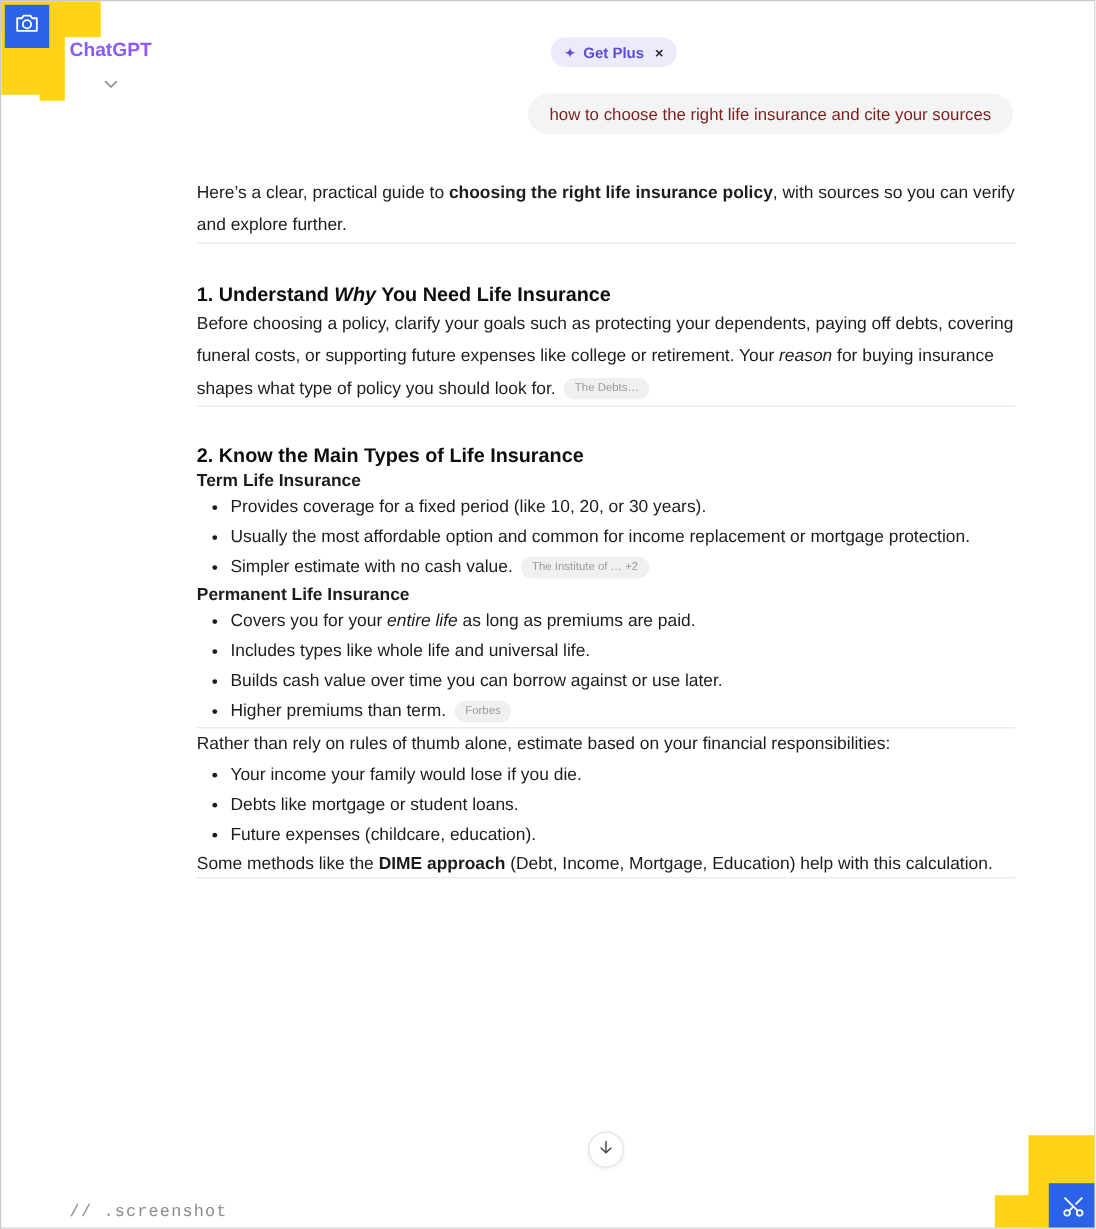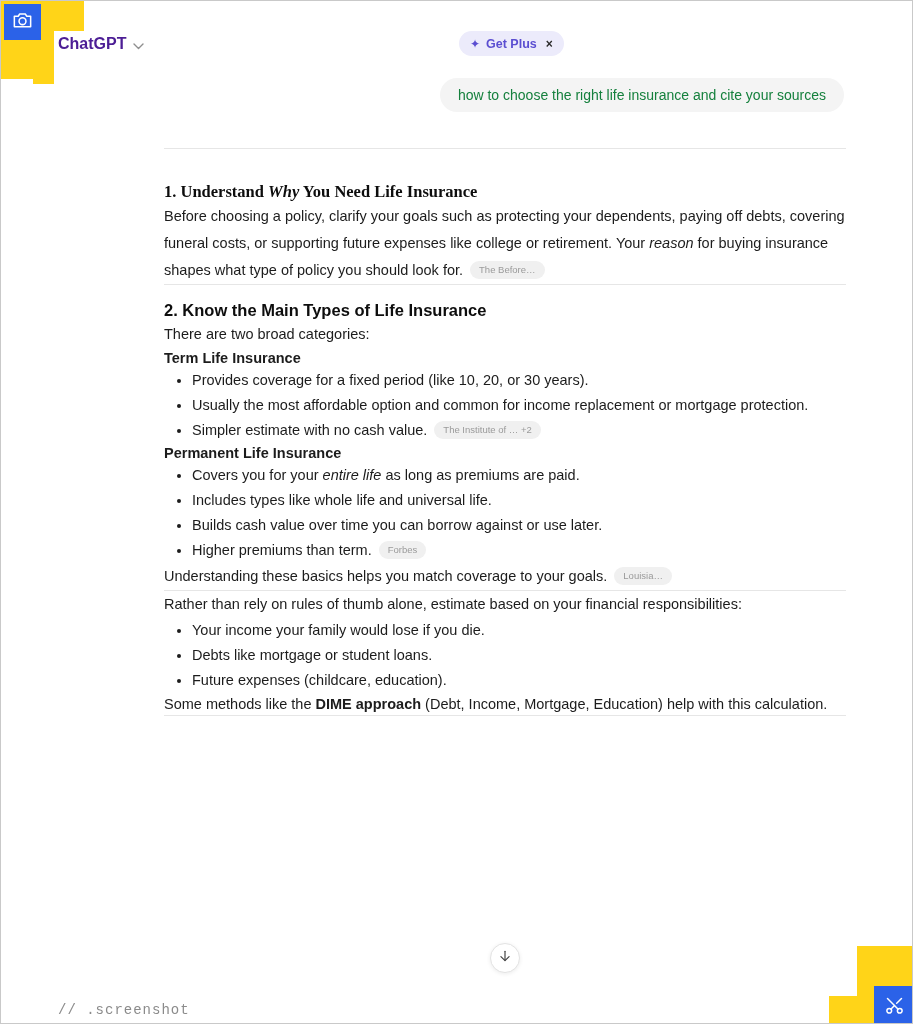--- a/index.html
+++ b/index.html
@@ -7,54 +7,54 @@
   .page {
     position:relative; width:913px; height:1024px;
     border:1px solid #c9c9c9; background:#fff; overflow:hidden;
     font-family:"Liberation Sans", sans-serif; color:#1c1c1c;
   }
 
   
   .model-selector {
     position:absolute; left:57px; top:33px;
     display:flex; align-items:center; gap:7px;
-    font-size:16px; font-weight:600; color:#4c1d95; cursor:pointer;
+    font-size:16px; font-weight:600; color:#8b5cf6; cursor:pointer;flex-direction:column;
   }
   .chev { display:inline-block; margin-top:2px; }
 
   .get-plus {
     position:absolute; left:458px; top:30px; height:25px;
     display:inline-flex; align-items:center; gap:6px;
     padding:0 11px; border-radius:13px;
     background:var(--pill_lavender,#ecebfb); cursor:pointer;
   }
   .get-plus .spark { color:var(--plus_purple,#6357d6); font-size:12px; }
   .get-plus .lbl   { color:var(--plus_purple,#6357d6); font-size:12.5px; font-weight:700; }
   .get-plus .x     { color:#2b2b2b; font-size:12px; font-weight:700; margin-left:3px; }
 
   
   .user-bubble {
     position:absolute; right:68px; top:77px; height:34px;
     display:flex; align-items:center; padding:0 18px;
     background:var(--bubble_gray,#f4f4f4); border-radius:17px;
-    font-size:14px; color:#15803d; white-space:nowrap;justify-content:flex-end;
+    font-size:14px; color:#7f1d1d; white-space:nowrap;justify-content:flex-end;
   }
 
   
   .resp { position:absolute; left:163px; top:147px; width:682px;
           font-size:14.5px; line-height:27px; color:#1c1c1c; }
   .resp p { margin:0; }
   .resp hr { border:0; border-top:1px solid var(--divider,#e6e6e6); margin:0; }
   .resp h3 { font-size:16.5px; line-height:22px; font-weight:700; color:#0d0d0d; }
   .sub { font-weight:700; line-height:20px; }
   .resp ul { margin:0; padding-left:28px; }
   .resp li { line-height:25px; }
 
-  .mt-hr1 { margin-top:15px; } .mt-h1 { margin-top:32px;font-family:Liberation Serif, serif; } .mt-p1 { margin-top:10px; }
-  .mt-hr2 { margin-top:12px; } .mt-h2 { margin-top:14px; } .mt-lead { margin-top:11px; }
+  .mt-hr1 { margin-top:15px; } .mt-h1 { margin-top:32px; } .mt-p1 { margin-top:10px; }
+  .mt-hr2 { margin-top:12px; } .mt-h2 { margin-top:30px; } .mt-lead { margin-top:11px; }
   .mt-sub1 { margin-top:12px; } .mt-ul1 { margin-top:18px; } .mt-sub2 { margin-top:7px; }
   .mt-ul2 { margin-top:8px; } .mt-outro { margin-top:8px; }
   .mt-hr3 { margin-top:14px; } .mt-h3 { margin-top:32px; } .mt-lead3 { margin-top:10px; }
   .mt-ul3 { margin-top:9px; }
   .note { margin-top:-4px; margin-left:28px; line-height:22px; }
   .badge-row { margin-top:4px; margin-left:24px; }
   .mt-hr4 { margin-top:7px; }
 
   .badge {
     display:inline-block; vertical-align:2px;
@@ -111,51 +111,48 @@
     <span class="lbl">Get Plus</span>
     <span class="x">×</span>
   </div>
 
   <div class="user-bubble">
     <span>how to choose the right life insurance and cite your sources</span>
   </div>
 
   <div class="resp">
 
+    <p><span>Here’s a clear, practical guide to </span><span style="font-weight: 700;">choosing the right life insurance policy</span><span>, with sources so you can verify and explore further.</span></p>
 
     <hr class="mt-hr1">
 
     <h3 class="mt-h1"><span>1. Understand </span><span style="font-style: italic;">Why</span><span> You Need Life Insurance</span></h3>
     <p class="mt-p1">
-      <span><span>Before choosing a policy, clarify your goals such as protecting your dependents, paying off debts, covering funeral costs, or supporting future expenses like college or retirement. Your </span><span style="font-style: italic;">reason</span><span> for buying insurance shapes what type of policy you should look for.</span></span><span class="badge">The Before…</span>
+      <span><span>Before choosing a policy, clarify your goals such as protecting your dependents, paying off debts, covering funeral costs, or supporting future expenses like college or retirement. Your </span><span style="font-style: italic;">reason</span><span> for buying insurance shapes what type of policy you should look for.</span></span><span class="badge">The Debts…</span>
     </p>
 
     <hr class="mt-hr2">
 
     <h3 class="mt-h2"><span>2. Know the Main Types of Life Insurance</span></h3>
-    <p class="mt-lead">There are two broad categories:</p>
 
     <p class="sub mt-sub1">Term Life Insurance</p>
     <ul class="mt-ul1">
       <li><span>Provides coverage for a fixed period (like 10, 20, or 30 years).</span></li>
       <li><span>Usually the most affordable option and common for income replacement or mortgage protection.</span></li>
       <li><span><span>Simpler estimate with no cash value.</span></span><span class="badge">The Institute of …  +2</span></li>
     </ul>
 
     <p class="sub mt-sub2">Permanent Life Insurance</p>
     <ul class="mt-ul2">
       <li><span>Covers you for your </span><span style="font-style: italic; margin-top: 33px;">entire life</span><span> as long as premiums are paid.</span></li>
       <li><span>Includes types like whole life and universal life.</span></li>
       <li><span>Builds cash value over time you can borrow against or use later.</span></li>
       <li><span><span>Higher premiums than term.</span></span><span class="badge">Forbes</span></li>
     </ul>
 
-    <p class="mt-outro">
-      <span>Understanding these basics helps you match coverage to your goals.</span><span class="badge">Louisia…</span>
-    </p>
 
     <hr class="mt-hr3">
 
     <p class="mt-lead3">Rather than rely on rules of thumb alone, estimate based on your financial responsibilities:</p>
     <ul class="mt-ul3">
       <li><span>Your income your family would lose if you die.</span></li>
       <li><span>Debts like mortgage or student loans.</span></li>
       <li><span>Future expenses (childcare, education).</span></li>
     </ul>
     <p class="note"><span>Some methods like the </span><span style="font-weight: 700;">DIME approach</span><span> (Debt, Income, Mortgage, Education) help with this calculation.</span></p>

